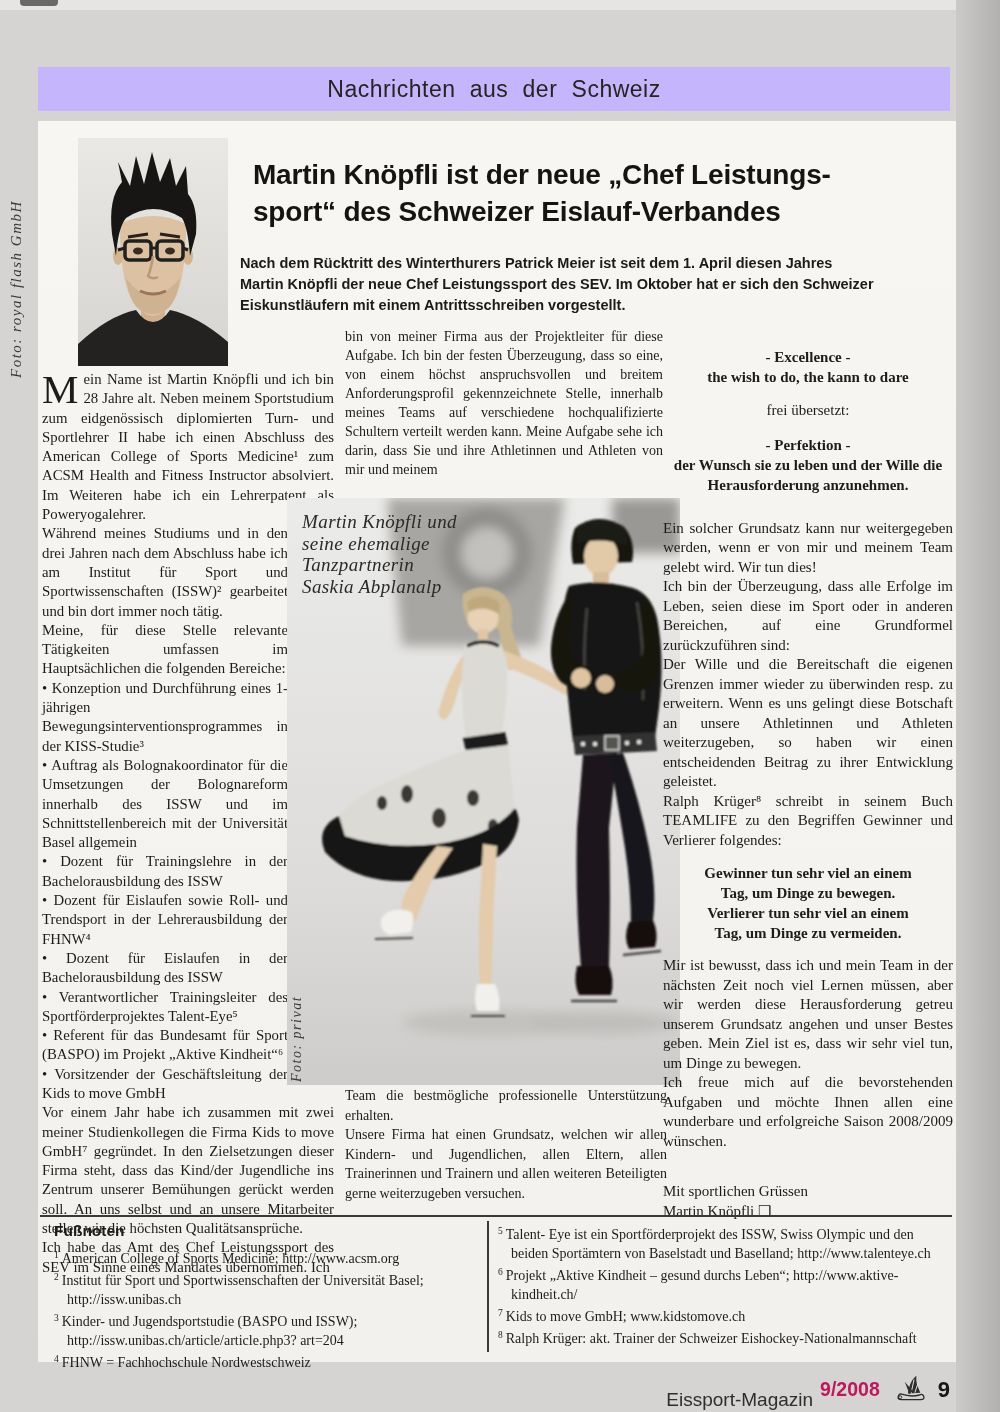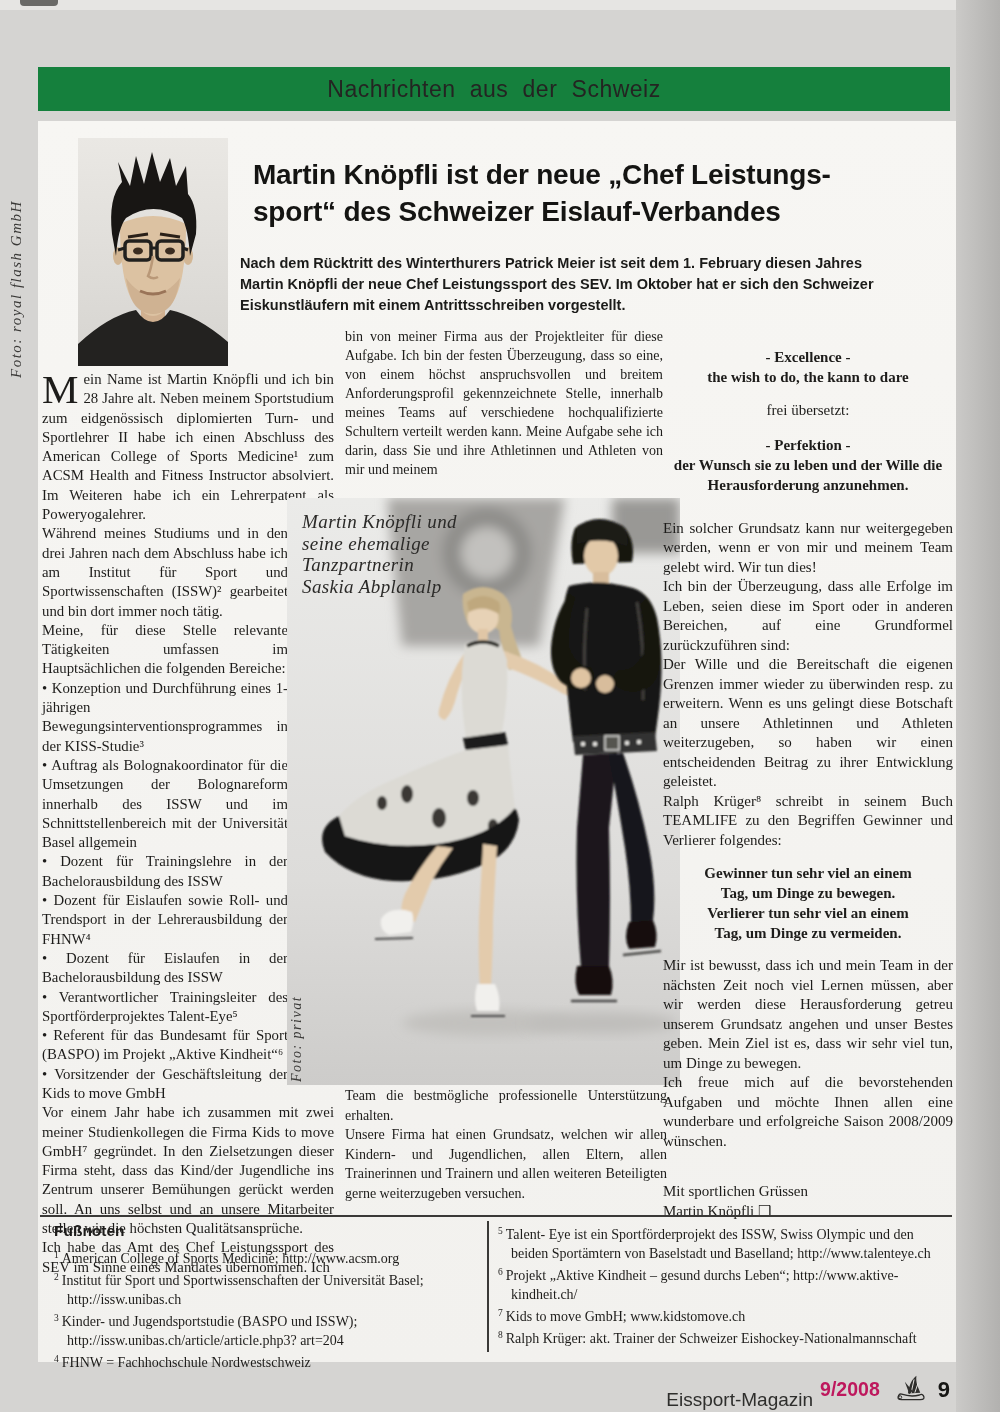--- a/index.html
+++ b/index.html
@@ -8,21 +8,21 @@
     background:#d5d4d2;
     font-family:"Liberation Serif", serif;
     color:#1d1c1a;
   }
   .edge-top    { position:absolute; left:0; top:0; width:1000px; height:10px; background:#e6e5e3; }
   .scan-smudge { position:absolute; left:20px; top:0; width:38px; height:6px; background:#6a6967; border-radius:0 0 4px 4px; }
   .edge-right  { position:absolute; left:956px; top:0; width:44px; height:1412px;
                  background:linear-gradient(90deg,#cbcac8,#b2b1af); }
   .paper { position:absolute; left:38px; top:121px; width:918px; height:1241px;
            background:linear-gradient(180deg,#f7f6f3,#f2f1ee); }
-  .band  { position:absolute; left:38px; top:67px; width:912px; height:44px; background:#15803d;
+  .band  { position:absolute; left:38px; top:67px; width:912px; height:44px; background:#c4b5fd;
            display:flex; align-items:center; justify-content:center;
            font-family:"Liberation Sans", sans-serif; font-size:23px; color:#242422;
            word-spacing:0.32em; letter-spacing:0.5px; }
 
   .portrait { position:absolute; left:78px; top:138px; width:150px; height:228px; }
   .portrait svg { display:block; }
   .rot-credit { position:absolute; writing-mode:vertical-rl; transform:rotate(180deg);
                 font-style:italic; font-size:15px; letter-spacing:1.5px; color:#3a3937; }
   .credit-portrait { left:8px; top:196px; height:182px; }
   .credit-photo    { left:289px; top:992px; height:90px; font-size:14px; }
@@ -116,21 +116,21 @@
     <path d="M47,110 L40,112 M105,110 L110,112" stroke="#21201e" stroke-width="3"></path>
     <ellipse cx="60" cy="113" rx="5" ry="3.5" fill="#3a2c20"></ellipse>
     <ellipse cx="92" cy="113" rx="5" ry="3.5" fill="#3a2c20"></ellipse>
     <path d="M75,118 Q73,132 70,138 Q75,142 80,139" stroke="#b99878" stroke-width="2.5" fill="none"></path>
     <path d="M62,153 Q75,159 88,153" stroke="#9a7458" stroke-width="3" fill="none"></path>
   </svg>
 </div>
 
 <div class="title">Martin Knöpfli ist der neue „Chef Leistungs-
 sport“ des Schweizer Eislauf-Verbandes</div>
-<div class="lead">Nach dem Rücktritt des Winterthurers Patrick Meier ist seit dem 1. February diesen Jahres
+<div class="lead">Nach dem Rücktritt des Winterthurers Patrick Meier ist seit dem 1. April diesen Jahres
 Martin Knöpfli der neue Chef Leistungssport des SEV. Im Oktober hat er sich den Schweizer
 Eiskunstläufern mit einem Antrittsschreiben vorgestellt.</div>
 
 <div class="leftcol col">
   <div class="p"><span class="dropcap">M</span><span>ein Name ist Martin Knöpfli und ich bin 28 Jahre alt. Neben meinem Sportstudium zum eidgenössisch diplomierten Turn- und Sportlehrer II habe ich einen Abschluss des American College of Sports Medicine¹ zum ACSM Health and Fitness Instructor absolviert. Im Weiteren habe ich ein Lehrerpatent als Poweryogalehrer.</span></div>
   <div class="photo-intrude"></div>
   <div class="p">Während meines Studiums und in den drei Jahren nach dem Abschluss habe ich am Institut für Sport und Sportwissenschaften (ISSW)² gearbeitet und bin dort immer noch tätig.</div>
   <div class="p">Meine, für diese Stelle relevante Tätigkeiten umfassen im Hauptsächlichen die folgenden Bereiche:</div>
   <div class="p">• Konzeption und Durchführung eines 1-jährigen Bewegungsinterventionsprogrammes in der KISS-Studie³</div>
   <div class="p">• Auftrag als Bolognakoordinator für die Umsetzungen der Bolognareform innerhalb des ISSW und im Schnittstellenbereich mit der Universität Basel allgemein</div>

